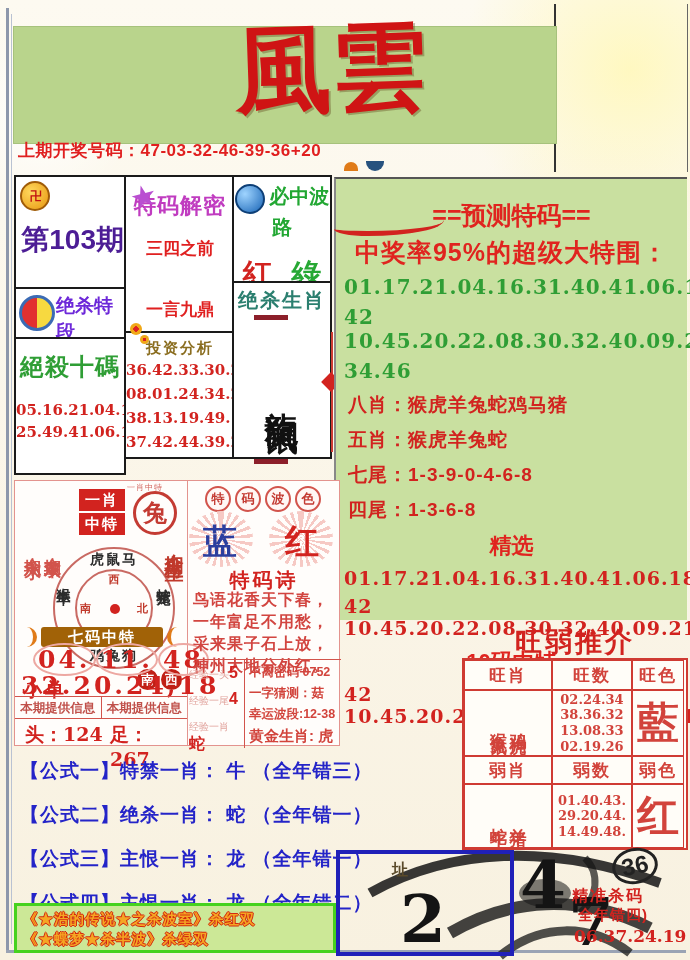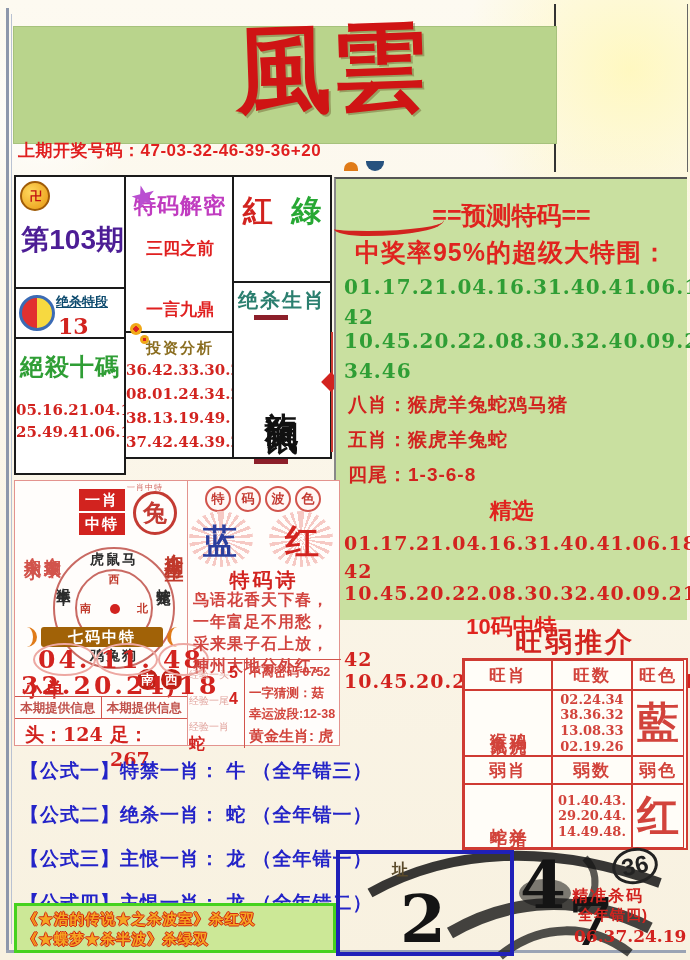--- a/index.html
+++ b/index.html
@@ -33,21 +33,21 @@
   .jiemi-title{color:#c03cc0;font-weight:bold;font-size:22px;letter-spacing:1px;}
   .jiemi-line{color:#e02020;font-weight:bold;font-size:17px;}
   .star{color:#b94fd1;font-size:30px;position:absolute;left:-4px;top:-12px;transform:rotate(-15deg);}
   .globe{width:26px;height:26px;border-radius:50%;display:inline-block;vertical-align:middle;
     background:radial-gradient(circle at 8px 8px,#9fd4ff,#1763b5);border:2px solid #0d3f77;}
   .bolu-title{color:#22a733;font-weight:bold;font-size:20px;}
   .hong{color:#d2231f;font-weight:bold;font-size:30px;font-family:"DejaVu Serif",serif;}
   .lv{color:#27a834;font-weight:bold;font-size:30px;font-family:"DejaVu Serif",serif;}
   .taiji{width:30px;height:30px;border-radius:50%;background:linear-gradient(90deg,#e23030 50%,#f7d940 50%);
     border:3px solid #3b6bb5;display:inline-block;vertical-align:middle;}
-  .teduan-t{color:#0c4a6e;font-weight:bold;font-size:13px;text-decoration:underline;}
+  .teduan-t{color:#6d28d9;font-weight:bold;font-size:19px;}
   .teduan-r{color:#d2231f;font-weight:bold;font-size:22px;font-family:"DejaVu Serif",serif;}
   .shima-t{color:#2f9e35;font-weight:bold;font-size:24px;letter-spacing:1px;}
   .num-red{color:#d2231f;font-weight:bold;font-family:"DejaVu Serif",serif;}
   .touzi-t{color:#8a6d1f;font-weight:bold;font-size:15px;letter-spacing:2px;}
   .sx-title{color:#2b7f6f;font-weight:bold;font-size:20px;letter-spacing:2px;}
   .dragon{writing-mode:vertical-rl;text-orientation:upright;font-size:34px;font-weight:bold;color:#111;
     font-family:"DejaVu Serif",serif;letter-spacing:4px;}
   .bracket{position:absolute;width:34px;height:14px;border:5px solid #8c1f2a;}
   .bk-top{border-bottom:none;border-left:none;border-right:none;}
   .bk-bot{border-top:none;border-left:none;border-right:none;}
@@ -173,20 +173,24 @@
     <div class="cell" style="left:108px;top:-2px;width:112px;height:160px;text-align:center;">
       <div style="position:relative;display:inline-block;margin-top:14px;">
         <span class="star">★</span>
         <span class="jiemi-title">特码解密</span>
       </div>
       <div class="jiemi-line" style="margin-top:16px;">三四之前</div>
       <div class="jiemi-line" style="margin-top:38px;">一言九鼎</div>
     </div>
 
     <div class="cell" style="left:216px;top:-2px;width:100px;height:108px;text-align:center;">
+      <div style="margin-top:6px;">
+        <span class="globe"></span>
+        <span class="bolu-title">必中波路</span>
+      </div>
       <div style="margin-top:14px;">
         <span class="hong">紅</span>
         <span class="lv" style="margin-left:14px;">綠</span>
       </div>
     </div>
 
     <div class="cell" style="left:-2px;top:110px;width:112px;height:54px;">
       <span class="taiji" style="position:absolute;left:3px;top:6px;"></span>
       <div style="margin:4px 0 0 40px;" class="teduan-t">绝杀特段</div>
       <div style="margin:2px 0 0 42px;" class="teduan-r">13——26</div>
@@ -225,20 +229,21 @@
 
   <div class="abs forecast">
     <div class="swoosh"></div>
     <div class="f-title">==预测特码==</div>
     <div class="f-sub">中奖率95%的超级大特围：</div>
     <div class="f-green">01.17.21.04.16.31.40.41.06.18.41.</div>
     <div class="f-green">42 10.45.20.22.08.30.32.40.09.21.</div>
     <div class="f-green">34.46</div>
     <div class="f-row">八肖：猴虎羊兔蛇鸡马猪</div>
     <div class="f-row">五肖：猴虎羊兔蛇</div>
+    <div class="f-row">七尾：1-3-9-0-4-6-8</div>
     <div class="f-row">四尾：1-3-6-8</div>
     <div class="f-center">精选</div>
     <div class="f-redline">01.17.21.04.16.31.40.41.06.18.41.</div>
     <div class="f-redline">42 10.45.20.22.08.30.32.40.09.21.</div>
     <div class="f-center">10码中特</div>
     <div class="f-redline">42 10.45.20.22.08.30.32.40.09.21.</div>
   </div>
 
   <div class="abs wr-title">旺弱推介</div>
   <div class="abs wr-table">

